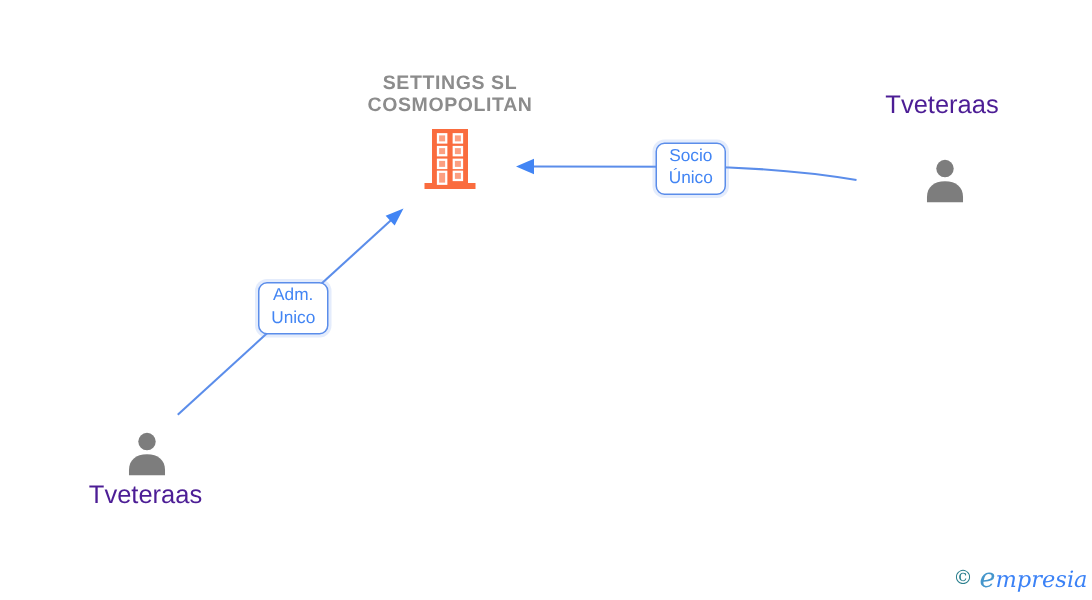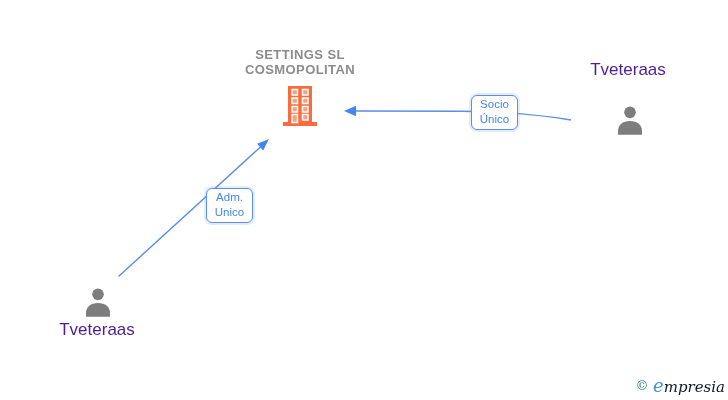--- a/index.html
+++ b/index.html
@@ -67,21 +67,20 @@
     background: #ffffff;
     border: 1px solid #5b8dea;
     border-radius: 6px;
     box-shadow: 0 0 0 2px rgba(130, 170, 240, 0.22);
     color: #4285f4;
     font-size: 11.5px;
     line-height: 15px;
     text-align: center;
     padding: 1px 0 2px 0;
     cursor: pointer;
-    margin-left: 34px;
   }
   .rel-box.socio { left: 437px; top: 95px;  width: 45px; }
   .rel-box.adm   { left: 172px; top: 188px; width: 45px; }
   .logo {
     position: absolute;
     right: 3px;
     bottom: 4px;
     white-space: nowrap;
     cursor: pointer;
   }
@@ -94,21 +93,21 @@
   .logo .brand-e {
     font-family: "DejaVu Serif", serif;
     font-style: italic;
     font-size: 18px;
     color: #4596cb;
   }
   .logo .brand-rest {
     font-family: "DejaVu Serif", serif;
     font-style: italic;
     font-size: 15px;
-    color: #0f172a;
+    color: #3b82f6;
   }
 </style>
 </head>
 <body>
 
 <div class="canvas">
 
   <svg class="arrows-layer" viewBox="0 0 728 400" xmlns="http://www.w3.org/2000/svg">
     <g>
       <path d="M571,120 C538,114.5 506,111.5 462,111.2 L354,111" fill="none" stroke="#5b8dea" stroke-width="1.4"></path>

